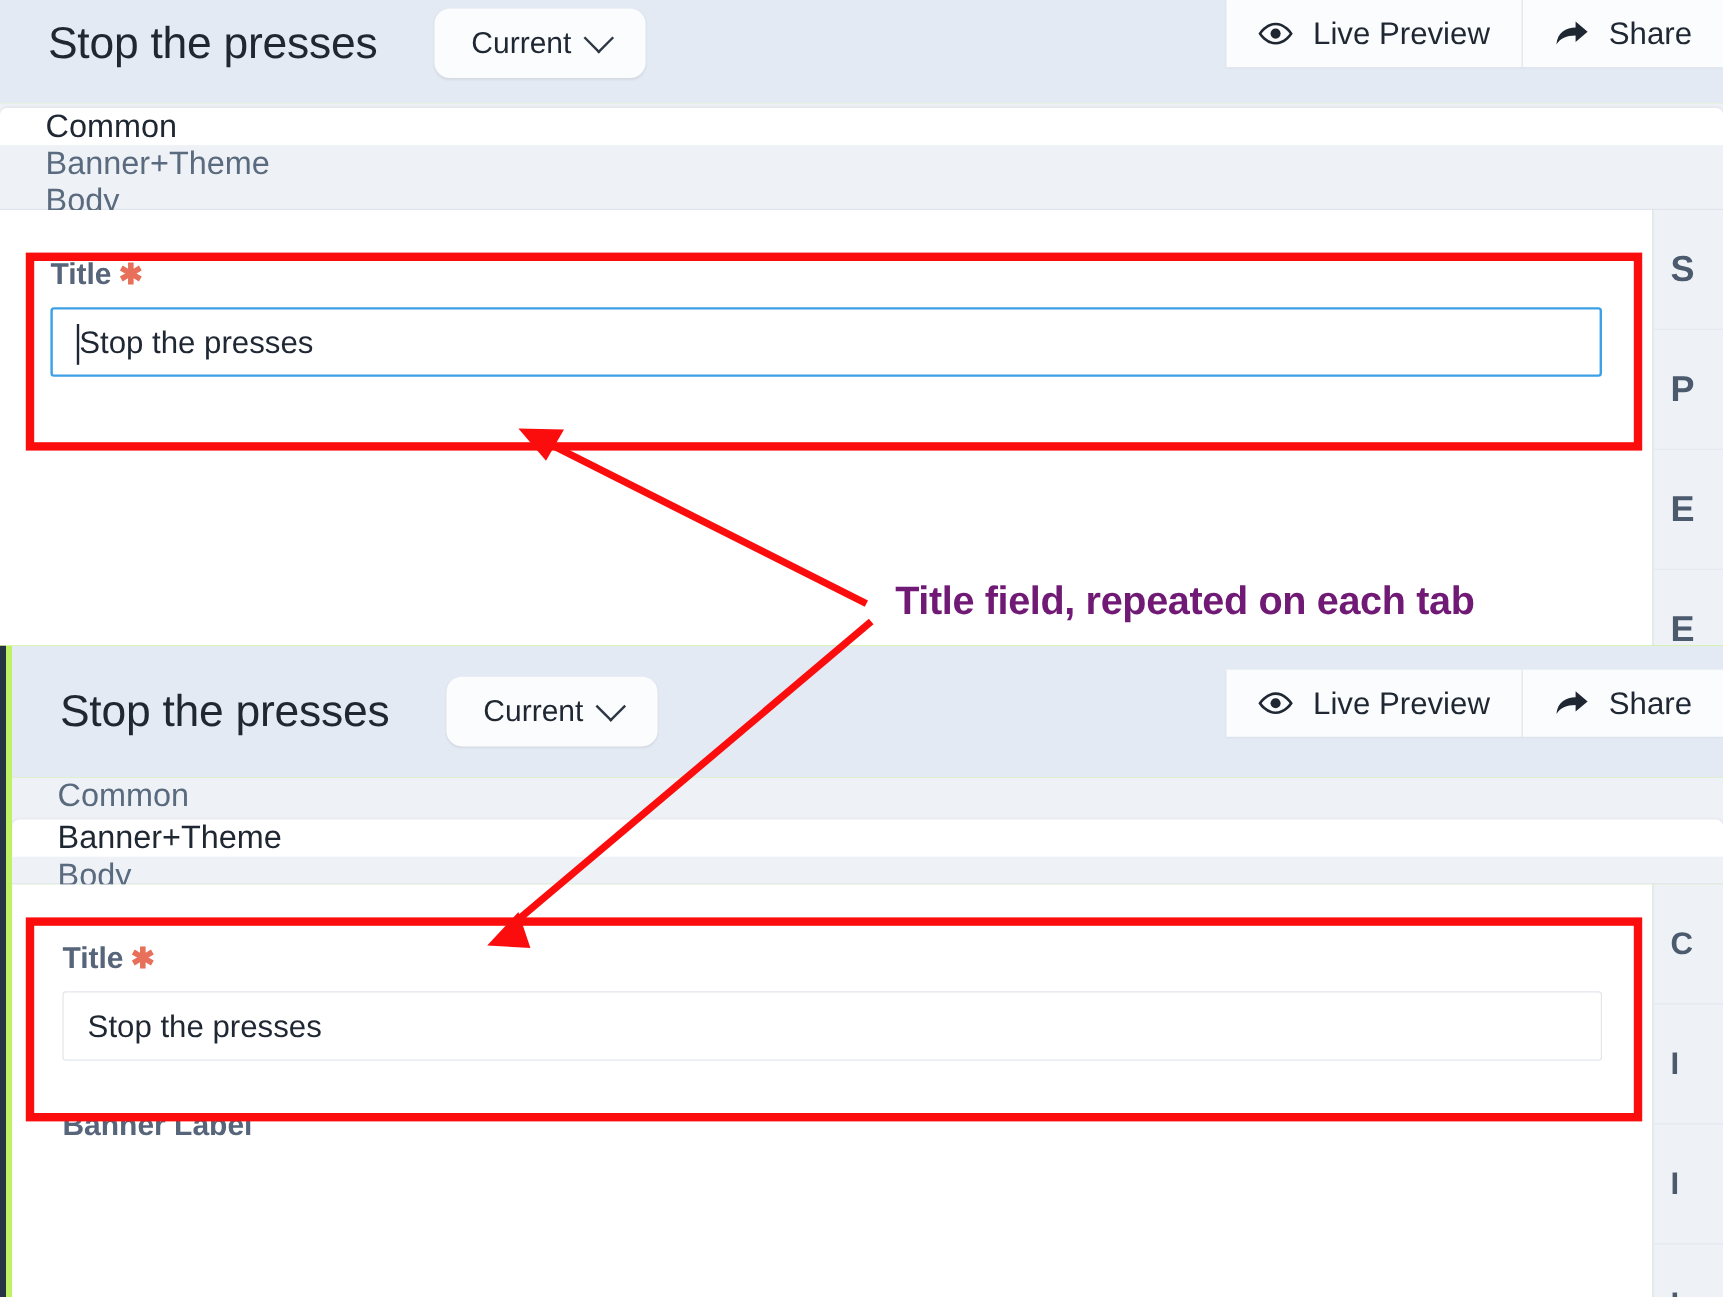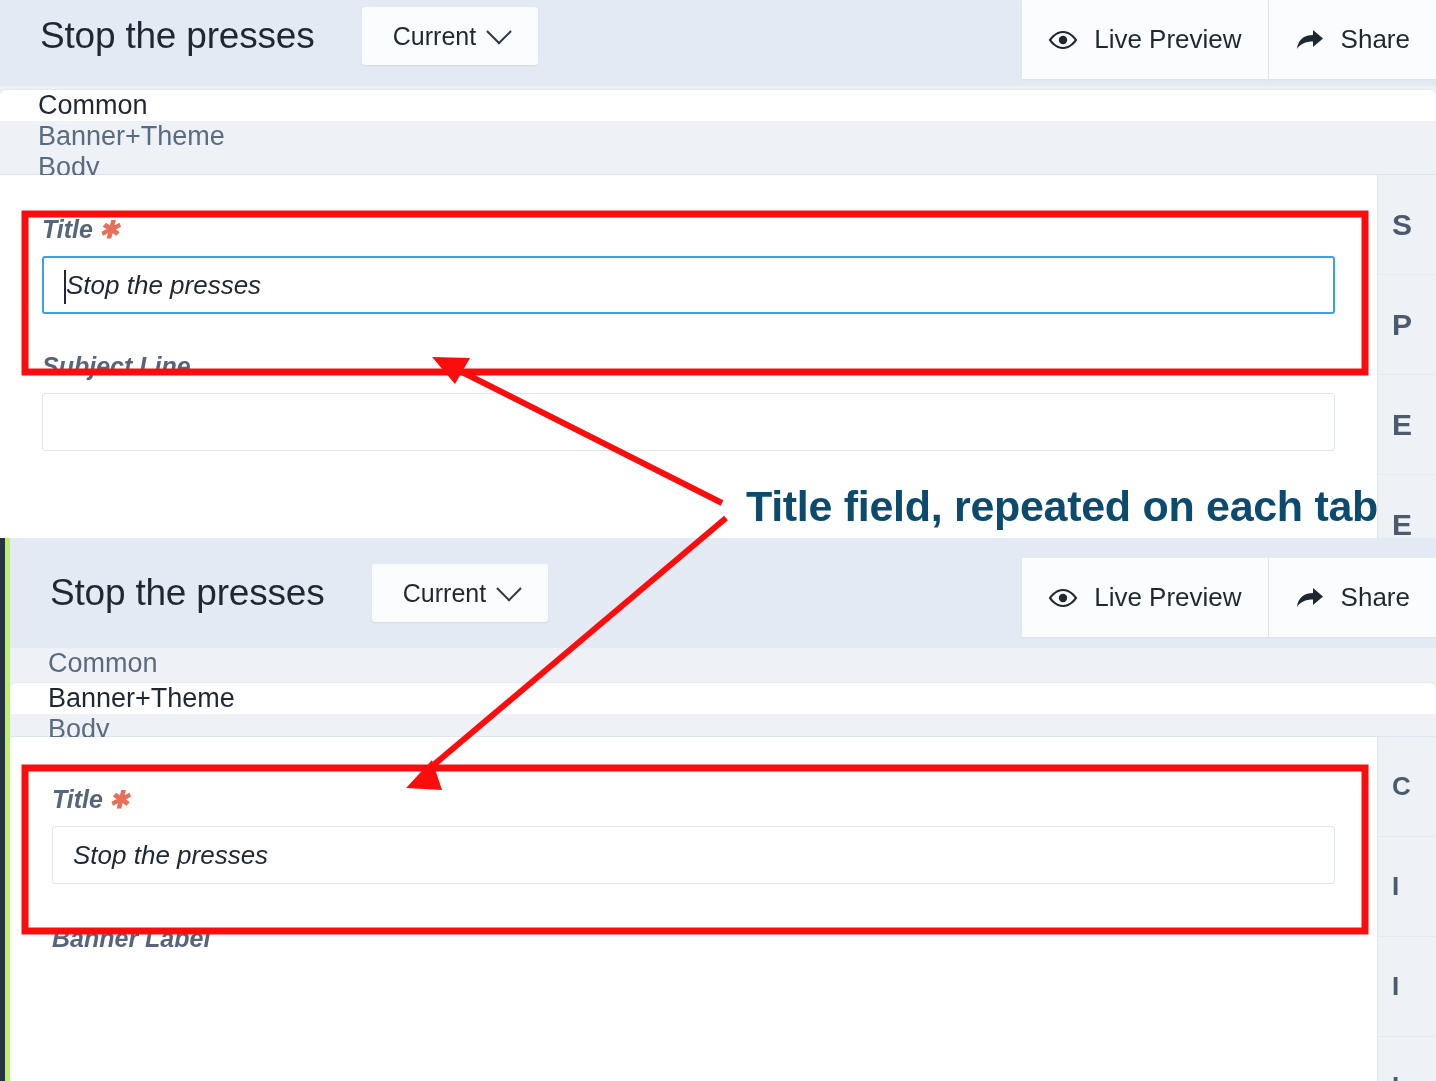--- a/index.html
+++ b/index.html
@@ -51,21 +51,21 @@
   .apptitle {
     font-size: 37px;
     color: #1f2733;
     font-weight: 400;
     white-space: nowrap;
     letter-spacing: -0.2px;
   }
   .pill {
     margin-left: 48px;
     background: #fbfcfd;
-    border-radius: 3px;
+    border-radius: 13px;
     height: 58px;
     min-width: 176px;
     display: flex;
     align-items: center;
     justify-content: center;
     gap: 14px;
     padding: 0 22px;
     box-shadow: 0 1px 2px rgba(0,0,0,.07);
     box-sizing: border-box;
   }
@@ -81,21 +81,21 @@
     transform: rotate(45deg) translate(-3px,-3px);
     flex: 0 0 auto;
   }
 
   .apphdr-right {
     position: absolute;
     right: 0;
     top: 0;
     display: flex;
     align-items: stretch;
-    height: 79px;
+    height: 56px;
   }
   .hbtn {
     background: #fbfcfd;
     display: flex;
     align-items: center;
     gap: 16px;
     padding: 0 26px;
     border-right: 1px solid #e1e6ed;
     box-shadow: 0 1px 2px rgba(0,0,0,.05);
   }
@@ -133,21 +133,20 @@
     margin-top: 4px;
     box-shadow: 0 -1px 2px rgba(0,0,0,.04);
   }
 
   
   .bodyrow { display: flex; align-items: stretch; }
   .formpanel {
     background: #ffffff;
     flex: 1 1 auto;
     position: relative;
-    font-style: italic;
   }
   .sidebar {
     width: 58px;
     background: #eef2f6;
     border-left: 1px solid #dde4ec;
     position: relative;
     flex: 0 0 auto;
     overflow: hidden;
   }
   .side-item {
@@ -202,23 +201,23 @@
 
   
   .anno {
     position: absolute;
     left: 0; top: 0;
     width: 1436px; height: 1081px;
     pointer-events: none;
   }
   .annotext {
     position: absolute;
-    color: #0c4a6e;
+    color: #701a75;
     font-weight: bold;
-    font-size: 43px;
+    font-size: 33px;
     white-space: nowrap;
     letter-spacing: -0.3px;
   }
 </style>
 </head>
 <body>
 
 <div class="shot shot-top">
   <div class="inner">
 
@@ -269,28 +268,20 @@
         <div class="field" style="padding-top:40px;">
           <div class="fieldlabel">
             <span>Title</span><span class="req">✱</span>
           </div>
           <div class="input focused">
             <span class="caret"></span>
             <span class="val">Stop the presses</span>
           </div>
         </div>
 
-        <div class="field" style="padding-top:38px;">
-          <div class="fieldlabel">
-            <span>Subject Line</span>
-          </div>
-          <div class="input">
-            <span class="val"></span>
-          </div>
-        </div>
 
       </div>
 
       <div class="sidebar" style="height:364px;">
         <div class="side-item">
           <span>S</span>
         </div>
         <div class="side-item">
           <span>P</span>
         </div>

